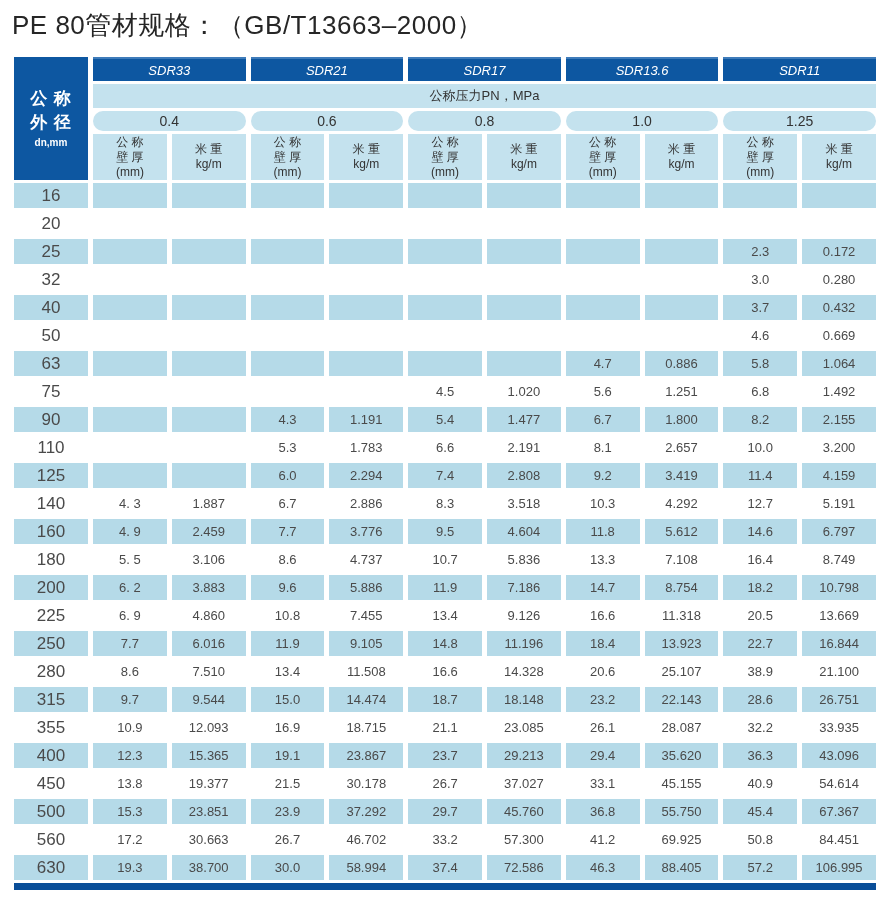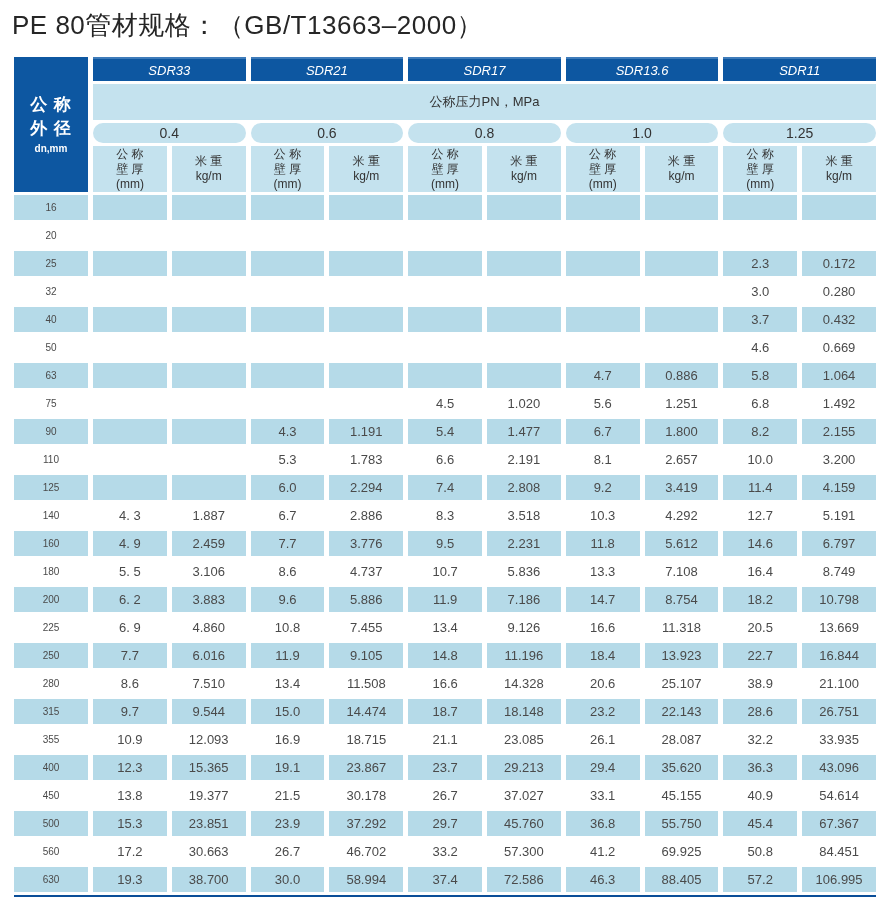--- a/index.html
+++ b/index.html
@@ -34,21 +34,21 @@
   td{
     text-align:center;
     vertical-align:middle;
     font-size:13px;
     color:var(--txt);
     padding:0;
     overflow:hidden;
     white-space:nowrap;
   }
   tr.h-sdr td{height:22px;}
-  tr.h-pn td{height:36px;}
+  tr.h-pn td{height:24px;}
   tr.h-press td{height:20px;border-radius:10px;}
   tr.h-sub td{height:46px;}
   tbody tr td{height:25px;}
 
   td.corner{
     background:var(--dark-blue);
     color:#ffffff;
     font-weight:bold;
     line-height:1.45;
   }
@@ -67,21 +67,21 @@
   }
   td.pn-cell{font-size:13px;}
   td.press{font-size:14px;}
   td.sub{
     font-size:12px;
     line-height:1.25;
     white-space:normal;
   }
   tbody tr.blue td{background:var(--row-blue);}
   tbody tr.white td{background:#ffffff;}
-  tbody td.dn{font-size:10px;}
+  tbody td.dn{font-size:17px;}
   .bottom-bar{
     width:862px;
     height:7px;
     margin:0 0 0 14px;
     background:var(--bar-blue);
   }
 </style>
 </head>
 <body>
 
@@ -329,21 +329,21 @@
         <td>12.7</td>
         <td>5.191</td>
       </tr>
       <tr class="blue">
         <td class="dn">160</td>
         <td>4. 9</td>
         <td>2.459</td>
         <td>7.7</td>
         <td>3.776</td>
         <td>9.5</td>
-        <td>2.231</td>
+        <td>4.604</td>
         <td>11.8</td>
         <td>5.612</td>
         <td>14.6</td>
         <td>6.797</td>
       </tr>
       <tr class="white">
         <td class="dn">180</td>
         <td>5. 5</td>
         <td>3.106</td>
         <td>8.6</td>

